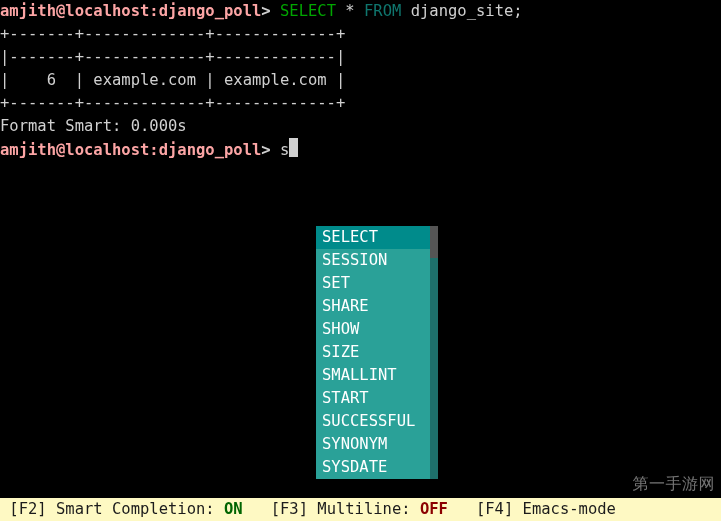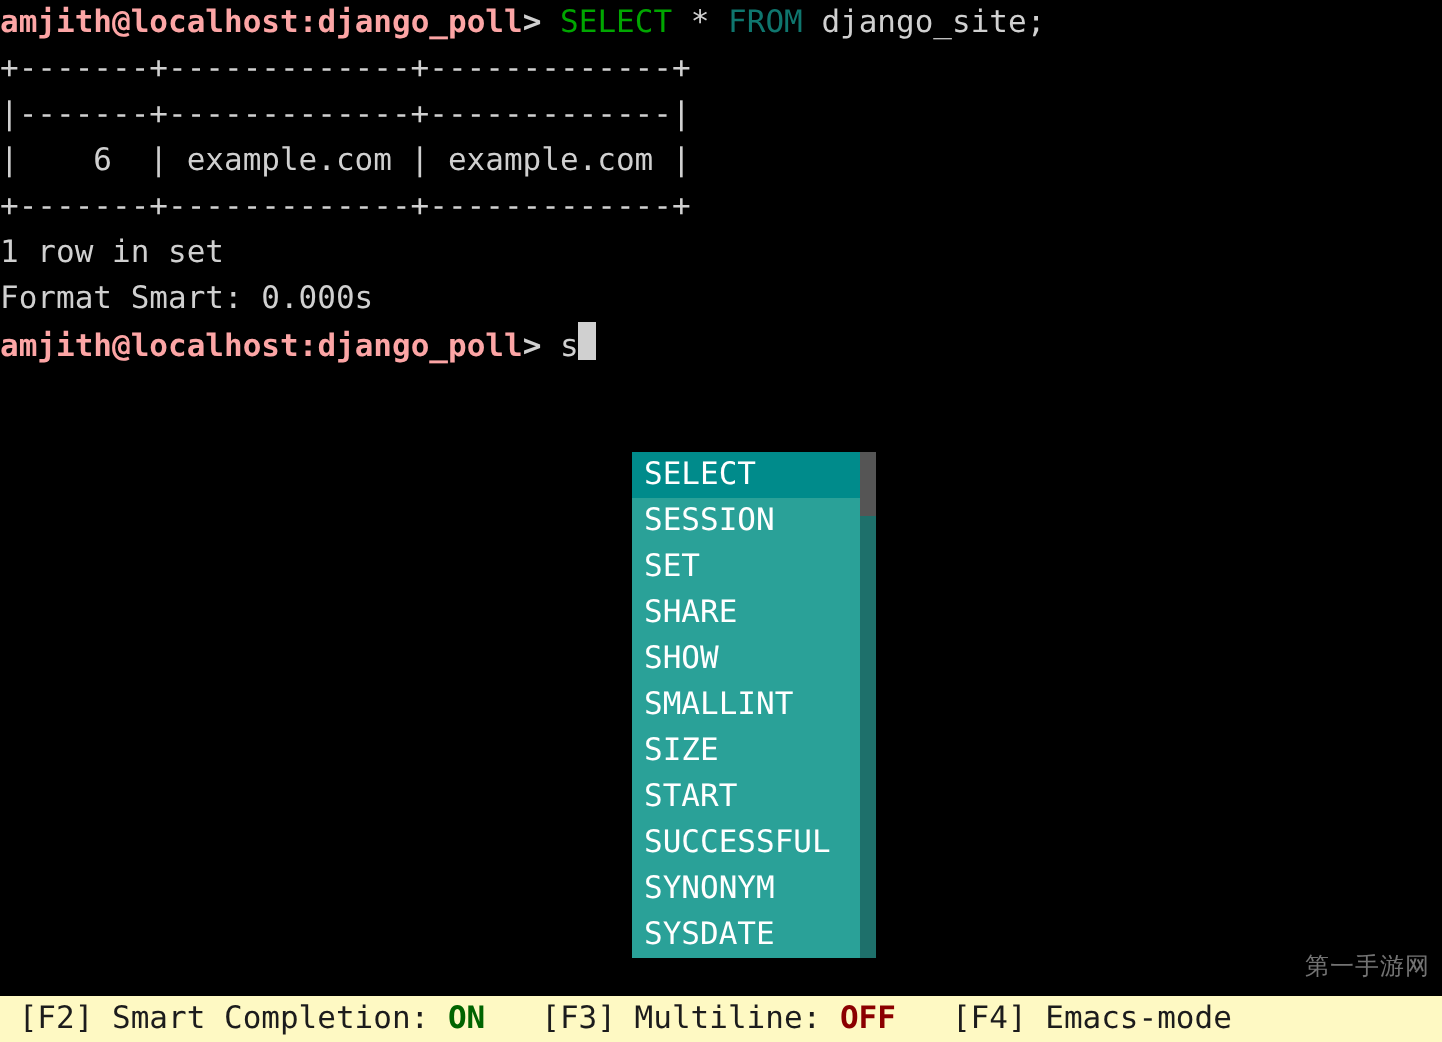--- a/index.html
+++ b/index.html
@@ -77,54 +77,53 @@
     color: #1c1c1c;
     white-space: pre;
     overflow: hidden;
   }
   .sb-on  { color: #006400; font-weight: bold; }
   .sb-off { color: #8b0000; font-weight: bold; }
   .watermark {
     position: absolute;
     right: 6px;
     bottom: 26px;
-    font-size: 12px;
+    font-size: 16px;
     color: rgba(210,210,210,0.55);
     font-family: sans-serif;
     letter-spacing: 0.5px;
   }
 </style>
 </head>
 <body>
 
 <div class="terminal">
 
   <div class="line"><span class="prompt-user">amjith</span><span class="prompt-user">@</span><span class="prompt-user">localhost</span><span class="prompt-user">:</span><span class="prompt-user">django_poll</span><span class="prompt-sym">&gt;</span><span> </span><span class="kw1">SELECT</span><span> * </span><span class="kw2">FROM</span><span class="tbl"> django_site;</span></div>
 
   <div class="line border">+-------+-------------+-------------+</div>
   <div class="line border">|-------+-------------+-------------|</div>
   <div class="line border">|    6  | example.com | example.com |</div>
   <div class="line border">+-------+-------------+-------------+</div>
 
-  <div class="line">1 row in set</div>
   <div class="line">Format Smart: 0.000s</div>
 
   <div class="line"><span class="prompt-user">amjith</span><span class="prompt-user">@</span><span class="prompt-user">localhost</span><span class="prompt-user">:</span><span class="prompt-user">django_poll</span><span class="prompt-sym">&gt;</span><span> </span><span>s</span><span class="cursor"></span></div>
 
   <div class="autocomplete">
     <div class="ac-scroll">
       <div class="ac-thumb"></div>
     </div>
     <div class="item sel">SELECT</div>
     <div class="item">SESSION</div>
     <div class="item">SET</div>
     <div class="item">SHARE</div>
     <div class="item">SHOW</div>
+    <div class="item">SIZE</div>
     <div class="item">SMALLINT</div>
-    <div class="item">SIZE</div>
     <div class="item">START</div>
     <div class="item">SUCCESSFUL</div>
     <div class="item">SYNONYM</div>
     <div class="item">SYSDATE</div>
   </div>
 
   <div class="watermark">第一手游网</div>
 
   <div class="statusbar"><span> [F2] Smart Completion: </span><span class="sb-on">ON</span><span>   [F3] Multiline: </span><span class="sb-off">OFF</span><span>   [F4] Emacs-mode </span></div>
 

